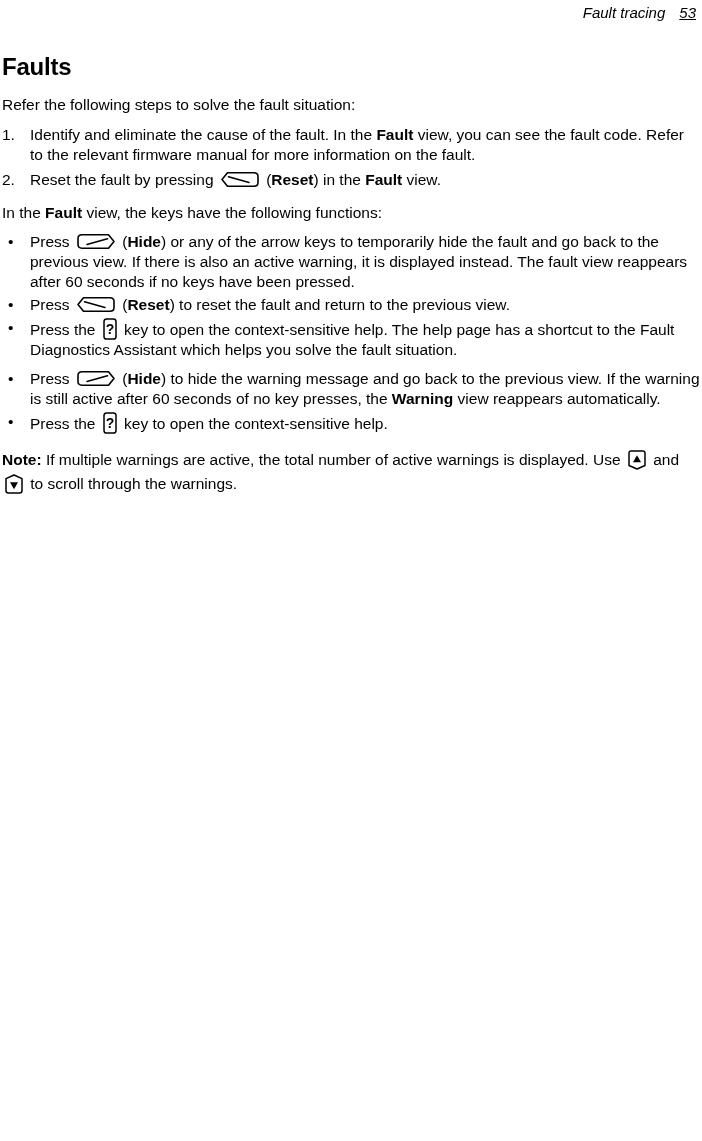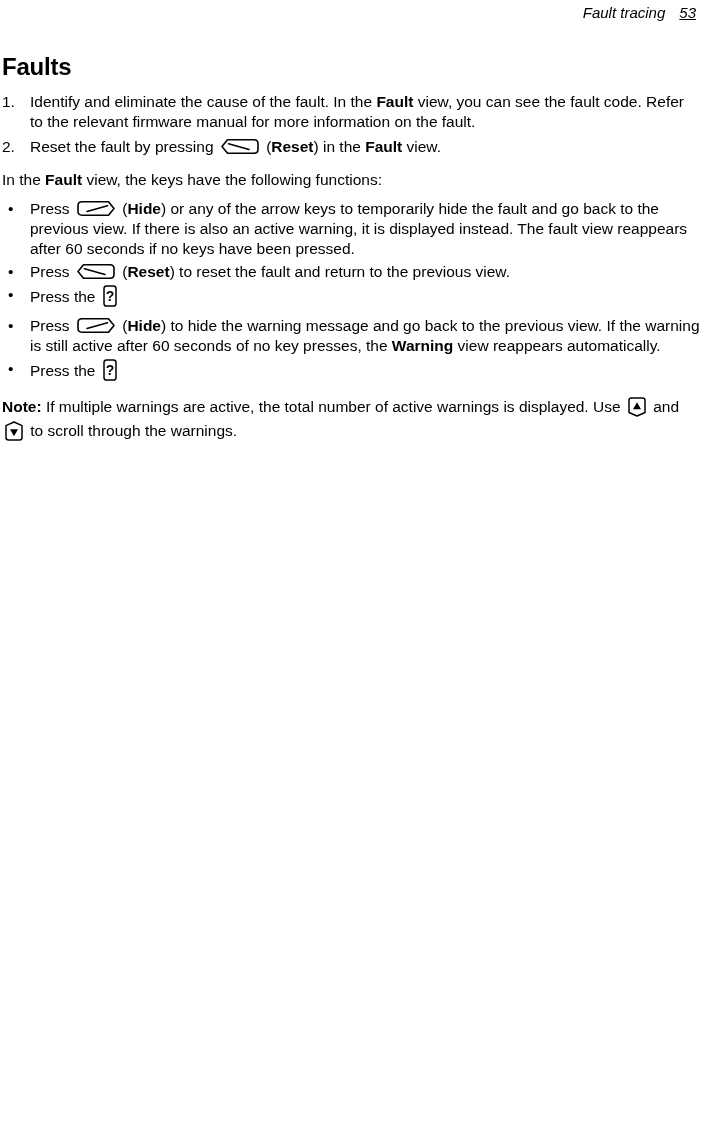--- a/index.html
+++ b/index.html
@@ -146,20 +146,21 @@
   <div class="page-header">
     <span class="hdr-title">Fault tracing</span>
     <span class="hdr-num">53</span>
   </div>
 
   <div class="content">
 
     <h1 class="section-title">Faults</h1>
 
 
+    <p class="body-text">Refer the following steps to solve the fault situation:</p>
 
     <ol class="num-list">
       <li>
         <span class="marker">1.</span><span>Identify and eliminate the cause of the fault. In the </span><b>Fault</b><span> view, you can see the fault code. Refer to the relevant firmware manual for more information on the fault.</span>
       </li>
       <li>
         <span class="marker">2.</span><span>Reset the fault by pressing </span><span class="keyicon softkey"><svg viewBox="0 0 40 17" xmlns="http://www.w3.org/2000/svg">
               <path d="M2 8.5 L7.5 1.8 L34 1.8 Q38 1.8 38 5.5 L38 11.5 Q38 15.2 34 15.2 L7.5 15.2 Z" fill="none" stroke="#000" stroke-width="1.6" stroke-linejoin="round"></path>
               <line x1="8.5" y1="5.8" x2="29" y2="11.4" stroke="#000" stroke-width="1.6" stroke-linecap="round"></line>
             </svg></span><span> (</span><b>Reset</b><span>) in the </span><b>Fault</b><span> view.</span>
@@ -178,38 +179,38 @@
       <li>
         <span class="bullet">•</span><span>Press </span><span class="keyicon softkey"><svg viewBox="0 0 40 17" xmlns="http://www.w3.org/2000/svg">
               <path d="M2 8.5 L7.5 1.8 L34 1.8 Q38 1.8 38 5.5 L38 11.5 Q38 15.2 34 15.2 L7.5 15.2 Z" fill="none" stroke="#000" stroke-width="1.6" stroke-linejoin="round"></path>
               <line x1="8.5" y1="5.8" x2="29" y2="11.4" stroke="#000" stroke-width="1.6" stroke-linecap="round"></line>
             </svg></span><span> (</span><b>Reset</b><span>) to reset the fault and return to the previous view.</span>
       </li>
       <li>
         <span class="bullet">•</span><span>Press the </span><span class="keyicon helpkey"><svg viewBox="0 0 14 22" xmlns="http://www.w3.org/2000/svg">
               <rect x="1" y="1" width="12" height="20" rx="2.6" ry="2.6" fill="none" stroke="#000" stroke-width="1.5"></rect>
               <text x="7" y="16.2" text-anchor="middle" font-family="Liberation Sans, sans-serif" font-size="14" font-weight="bold" fill="#000">?</text>
-            </svg></span>
+            </svg></span><span> key to open the context-sensitive help. The help page has a shortcut to the Fault Diagnostics Assistant which helps you solve the fault situation.</span>
       </li>
     </ul>
 
 
 
     <ul class="bullet-list">
       <li>
         <span class="bullet">•</span><span>Press </span><span class="keyicon softkey"><svg viewBox="0 0 40 17" xmlns="http://www.w3.org/2000/svg">
               <path d="M38 8.5 L32.5 15.2 L6 15.2 Q2 15.2 2 11.5 L2 5.5 Q2 1.8 6 1.8 L32.5 1.8 Z" fill="none" stroke="#000" stroke-width="1.6" stroke-linejoin="round"></path>
               <line x1="11" y1="11.4" x2="31.5" y2="5.8" stroke="#000" stroke-width="1.6" stroke-linecap="round"></line>
             </svg></span><span> (</span><b>Hide</b><span>) to hide the warning message and go back to the previous view. If the warning is still active after 60 seconds of no key presses, the </span><b>Warning</b><span> view reappears automatically.</span>
       </li>
       <li>
         <span class="bullet">•</span><span>Press the </span><span class="keyicon helpkey"><svg viewBox="0 0 14 22" xmlns="http://www.w3.org/2000/svg">
               <rect x="1" y="1" width="12" height="20" rx="2.6" ry="2.6" fill="none" stroke="#000" stroke-width="1.5"></rect>
               <text x="7" y="16.2" text-anchor="middle" font-family="Liberation Sans, sans-serif" font-size="14" font-weight="bold" fill="#000">?</text>
-            </svg></span>
+            </svg></span><span> key to open the context-sensitive help.</span>
       </li>
     </ul>
 
     <p class="note-block"><b>Note:</b><span> If multiple warnings are active, the total number of active warnings is displayed. Use </span><span class="keyicon arrowkey"><svg viewBox="0 0 18 20" xmlns="http://www.w3.org/2000/svg">
             <path d="M1 3.2 Q1 1 3.4 1 L14.6 1 Q17 1 17 3.2 L17 15.5 L9 19 L1 15.5 Z" fill="none" stroke="#000" stroke-width="1.5" stroke-linejoin="round"></path>
             <path d="M9 5.2 L13 12.2 L5 12.2 Z" fill="#000"></path>
           </svg></span><span> and </span><span class="keyicon arrowkey"><svg viewBox="0 0 18 20" xmlns="http://www.w3.org/2000/svg">
             <path d="M1 4.6 L9 1 L17 4.6 L17 16.8 Q17 19 14.6 19 L3.4 19 Q1 19 1 16.8 Z" fill="none" stroke="#000" stroke-width="1.5" stroke-linejoin="round"></path>
             <path d="M9 15.2 L5 8.2 L13 8.2 Z" fill="#000"></path>
           </svg></span><span> to scroll through the warnings.</span></p>

